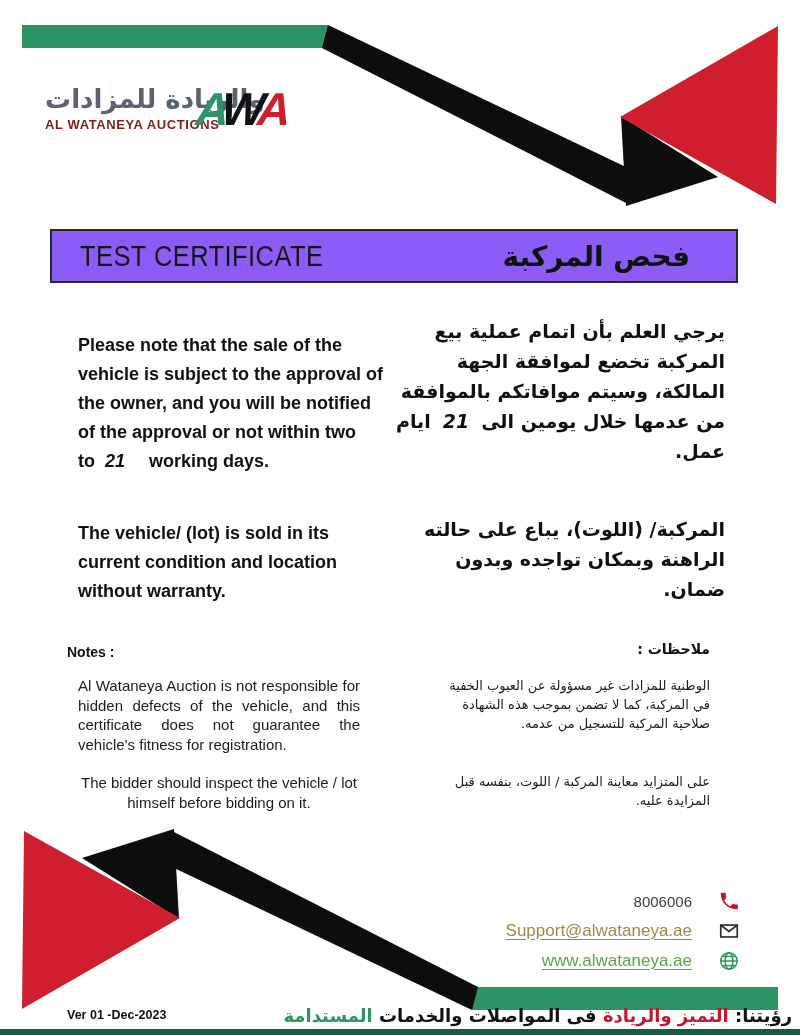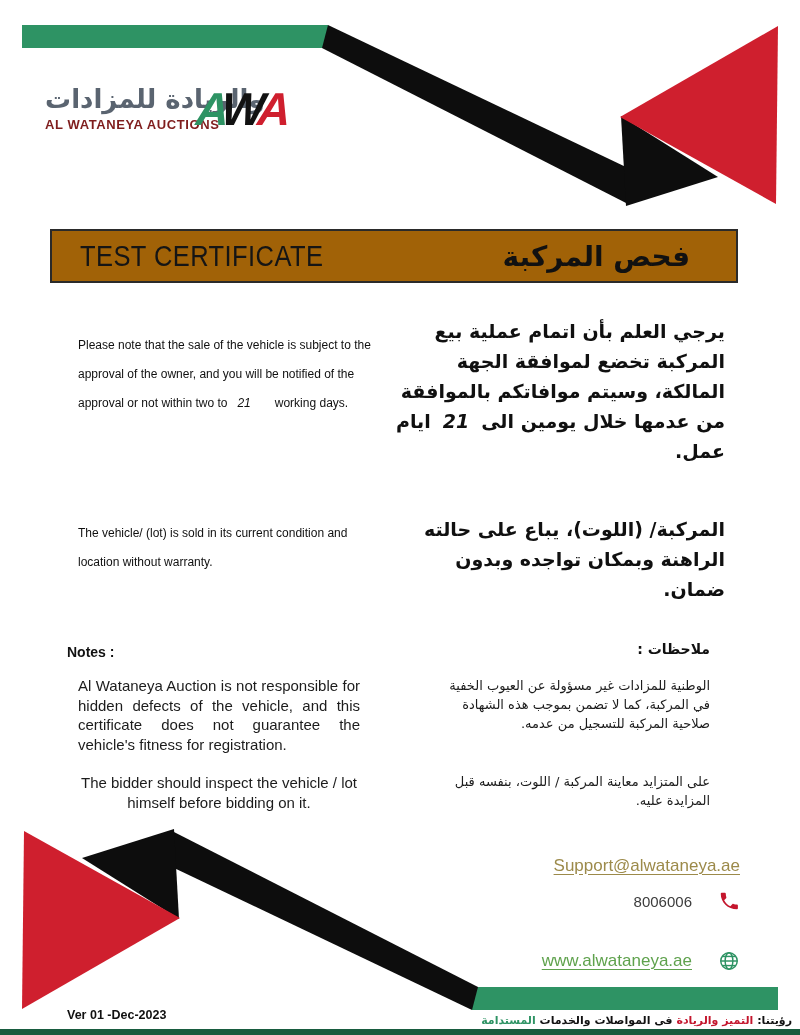--- a/index.html
+++ b/index.html
@@ -35,37 +35,37 @@
   .monogram .m-green{color:#2E9364;}
   .monogram .m-black{color:#121212;}
   .monogram .m-red{color:#CF1F2E;}
 
   
   .title-box{
     position:absolute;left:50px;top:229px;width:688px;height:54px;
     border:2px solid #2A2A2A;box-sizing:border-box;
     display:flex;align-items:center;justify-content:space-between;
     padding:0 46px 0 28px;
-    background:#a16207;
+    background:#8b5cf6;
   }
   .title-en{
     font-size:30px;font-weight:500;color:#151515;
     transform:scaleX(0.85);transform-origin:left center;
     white-space:nowrap;letter-spacing:0.5px;
   }
   .title-ar{
     font-family:"DejaVu Sans", sans-serif;
     font-size:28px;font-weight:700;color:#111;
     white-space:nowrap;
   }
 
   
   .para{position:absolute;}
   .en-bold{
-    font-size:12px;font-weight:400;color:#101010;line-height:29px;
+    font-size:18px;font-weight:700;color:#101010;line-height:29px;
   }
   .ar-bold{
     font-family:"DejaVu Sans", sans-serif;
     direction:rtl;text-align:right;
     font-size:19px;font-weight:700;color:#101010;line-height:30px;
   }
   #en-para1{left:78px;top:331px;width:312px;}
   #ar-para1{right:75px;top:316px;width:330px;}
   #en-para2{left:78px;top:519px;width:312px;}
   #ar-para2{right:75px;top:514px;width:330px;}
@@ -97,44 +97,43 @@
   }
   #notes-ar-1{top:676px;}
   #notes-ar-2{top:772px;}
 
   
   .contact-row{
     position:absolute;right:60px;height:26px;
     display:flex;align-items:center;justify-content:flex-end;gap:26px;
   }
   #row-phone{top:888px;}
-  #row-email{top:876px;flex-direction:column;}
+  #row-email{top:918px;}
   #row-web{top:948px;}
   .phone-text{font-size:15px;color:#3C3C3C;}
   .email-link{
     font-size:17px;color:#9C8A4A;text-decoration:underline;
     text-underline-offset:3px;cursor:pointer;
   }
   .web-link{
     font-size:17px;color:#5FA24D;text-decoration:underline;
     text-underline-offset:3px;cursor:pointer;
   }
   .c-icon{width:22px;height:22px;display:block;}
 
   
   .version{
     position:absolute;left:67px;top:1008px;
     font-size:12.5px;font-weight:700;color:#111;
   }
   .vision{
     position:absolute;right:8px;top:1005px;
     font-family:"DejaVu Sans", sans-serif;
-    direction:rtl;font-size:11px;font-weight:700;color:#111;
+    direction:rtl;font-size:18px;font-weight:700;color:#111;
     white-space:nowrap;
-    margin-top:9px;
   }
   .vision .v-red{color:#C4162D;}
   .vision .v-green{color:#2E9364;}
 </style>
 </head>
 <body>
 
 <div class="page">
 
   <svg class="deco" width="800" height="1035" viewBox="0 0 800 1035">

